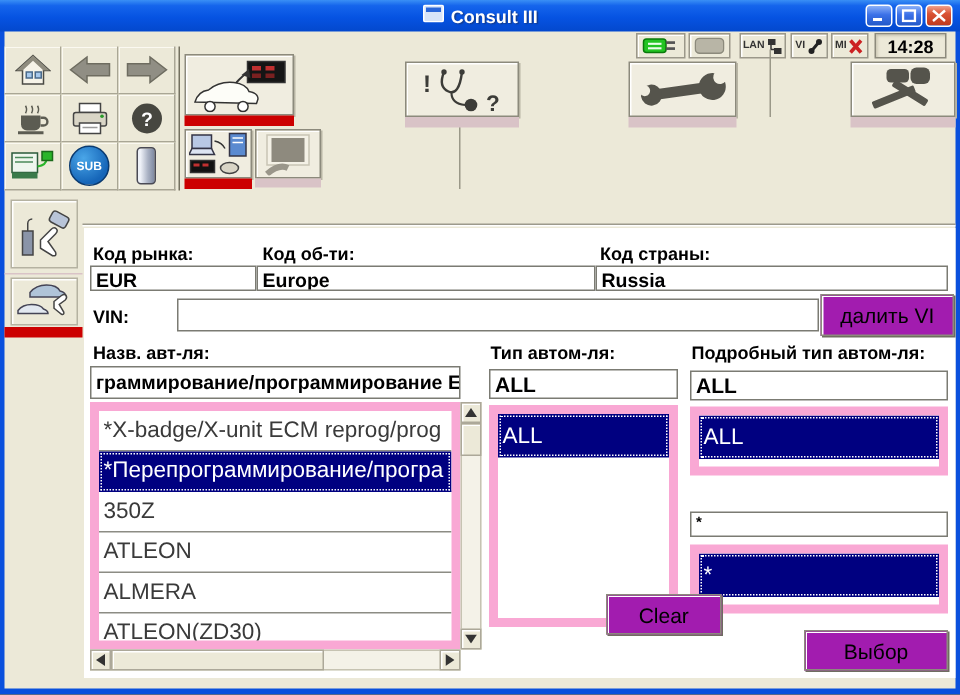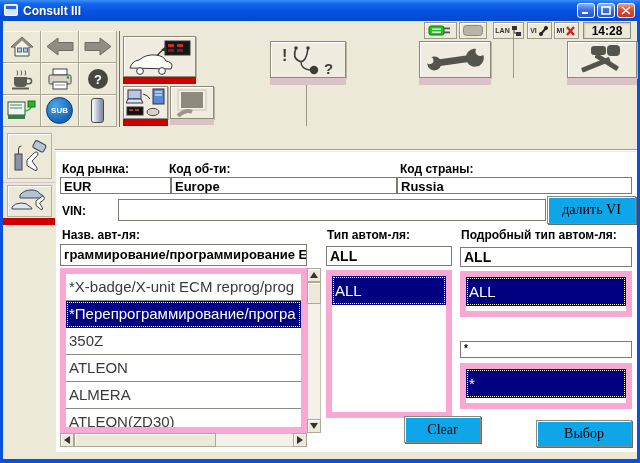--- a/index.html
+++ b/index.html
@@ -2,21 +2,21 @@
 <html><head>
 <meta charset="utf-8">
 <style>
   html,body{margin:0;padding:0;background:#444;}
   *{box-sizing:border-box;}
   .win{position:relative;width:640px;height:463px;background:#0a50dd;
        font-family:"Liberation Sans","DejaVu Sans",sans-serif;overflow:hidden;}
   
   .titlebar{position:absolute;left:0;top:0;width:640px;height:21px;
     background:linear-gradient(180deg,#3a8ff5 0%,#1565ec 18%,#0653e2 55%,#0348cd 100%);
-    display:flex;align-items:center;padding:0 4px;}
+    display:flex;align-items:center;padding:0 4px;justify-content:center;}
   .titlebar .title{color:#fff;font-size:12px;font-weight:bold;margin-left:5px;
     text-shadow:1px 1px 1px #123a8a;}
   .winctrls{position:absolute;right:5px;top:3px;display:flex;gap:2px;}
   .wbtn{width:18px;height:15px;border:1px solid #fff;border-radius:3px;
     display:flex;align-items:center;justify-content:center;}
   .wbtn.min,.wbtn.max{background:linear-gradient(#8ab0f8,#3b71e8 45%,#2258c8);}
   .wbtn.close{background:linear-gradient(#f0a08a,#d95234 40%,#c03a1e);}
   
   .content{position:absolute;left:3px;top:21px;width:634px;height:438px;background:#ece9d8;}
   .abs{position:absolute;}
@@ -46,24 +46,24 @@
     box-shadow:inset 1px 1px 0 #fff;display:flex;align-items:center;justify-content:center;}
   
   .pagetitle{position:absolute;font-size:14px;font-weight:bold;color:#4b4b41;}
   .groove{position:absolute;height:2px;border-top:1px solid #9c9a8c;border-bottom:1px solid #fff;}
   .panel{position:absolute;background:#fff;}
   .flabel{position:absolute;font-size:12px;font-weight:bold;color:#000;white-space:nowrap;}
   .fbox{position:absolute;background:#fff;border:1px solid #7b7b73;font-size:13px;
     font-weight:bold;color:#000;padding:1px 3px;white-space:nowrap;overflow:hidden;}
   .vin-input{position:absolute;background:#fff;border:1px solid #7b7b73;font-size:13px;
     font-family:"Liberation Sans","DejaVu Sans",sans-serif;padding:0 3px;}
-  .btn{position:absolute;background:#0ea5e9;border:1px solid #8c8a7c;
+  .btn{position:absolute;background:#a21caf;border:1px solid #8c8a7c;
     box-shadow:inset 1px 1px 0 #fff,1px 1px 0 #6f6d60;
     font-size:14px;color:#000;display:flex;align-items:center;justify-content:center;
-    white-space:nowrap;overflow:hidden;font-family:Liberation Serif, serif;text-align:center;}
+    white-space:nowrap;overflow:hidden;font-family:Liberation Sans, sans-serif;text-align:center;}
   .listbox{position:absolute;background:#fff;border:6px solid #f9a8d4;overflow:hidden;}
   .li{height:27px;line-height:26px;font-size:15px;color:#3a3a3a;padding-left:3px;
     border-bottom:1px solid #8c8c84;white-space:nowrap;overflow:hidden;}
   .plain .li{border-bottom:none;height:29px;line-height:29px;}
   .li.sel{background:#000080;color:#fff;outline:1px dotted #fff;outline-offset:-2px;border-bottom-color:#000080;}
   
   .sb-track{position:absolute;background:#f4f2e8;border:1px solid #c6c3b2;}
   .sb-btn{position:absolute;background:#ece9d8;border:1px solid #aca899;
     box-shadow:inset 1px 1px 0 #fff;display:flex;align-items:center;justify-content:center;}
   .sb-thumb{position:absolute;background:#ece9d8;border:1px solid #aca899;box-shadow:inset 1px 1px 0 #fff;}
@@ -297,21 +297,21 @@
       <path d="M26,14 l5,-4 q2,-1.5 3,0 q1,1.5 -0.5,3 l-4,3 l3,5 q0.5,2 -1.5,1.5 l-5,-4 z" fill="#fff" stroke="#444"></path>
     </svg>
   </div>
   <div class="bar" style="left:3px;top:218px;width:52px;height:7px;background:#cc0000;"></div>
   <div class="abs" style="left:3px;top:182px;width:52px;height:1px;background:#d9c3c7;"></div>
 
   <div class="groove" style="left:55px;top:149px;width:582px;"></div>
   <div class="panel" style="left:56px;top:152px;width:581px;height:300px;"></div>
 
   <div class="flabel" style="left:62px;top:162px;">Код рынка:</div>
-  <div class="flabel" style="left:169px;top:162px;">Код об-ти:</div>
+  <div class="flabel" style="left:175px;top:162px;">Код об-ти:</div>
   <div class="flabel" style="left:400px;top:162px;">Код страны:</div>
   <div class="fbox" style="left:60px;top:177px;width:111px;height:17px;">EUR</div>
   <div class="fbox" style="left:171px;top:177px;width:226px;height:17px;">Europe</div>
   <div class="fbox" style="left:397px;top:177px;width:235px;height:17px;">Russia</div>
 
   <div class="flabel" style="left:62px;top:204px;">VIN:</div>
   <input class="vin-input" style="left: 118px; top: 199px; width: 428px; height: 22px;" value="">
   <div class="btn" style="left:547px;top:196px;width:89px;height:28px;font-size:14px;">далить VI</div>
 
   <div class="flabel" style="left:62px;top:228px;">Назв. авт-ля:</div>
@@ -363,16 +363,16 @@
       <div class="li sel">ALL</div>
       <div class="li"></div>
     </div>
 
   <div class="fbox" style="left:460px;top:341px;width:172px;height:17px;font-size:10px;">*</div>
   <div class="listbox plain" style="left:460px;top:363px;width:172px;height:46px;">
       <div class="li sel">*</div>
       <div class="li"></div>
     </div>
 
-  <div class="btn" style="left:404px;top:416px;width:77px;height:27px;">Clear</div>
+  <div class="btn" style="left:404px;top:396px;width:77px;height:27px;">Clear</div>
   <div class="btn" style="left:536px;top:420px;width:96px;height:27px;">Выбор</div>
 
 </div>
 
 </body></html>

